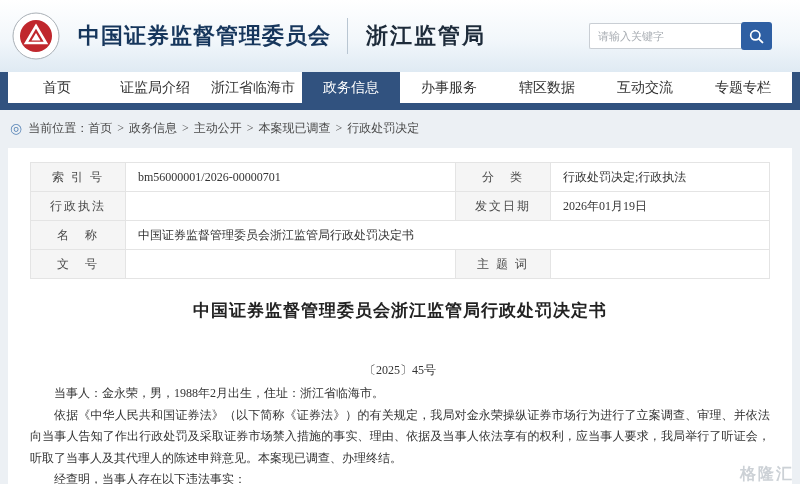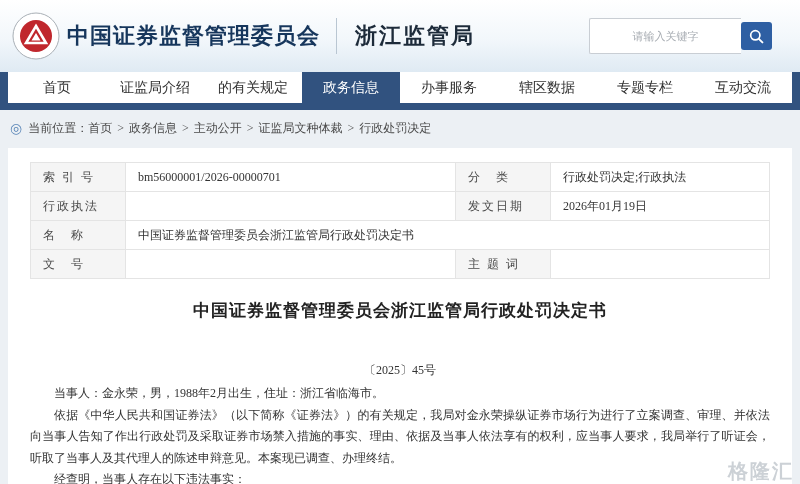--- a/index.html
+++ b/index.html
@@ -19,42 +19,42 @@
     padding: 0 28px 0 12px;
     position: relative;
   }
   .corner-red {
     position: absolute; top: -8px; left: -8px;
     width: 18px; height: 18px;
     background: #c0272d;
     transform: rotate(45deg);
   }
   .seal { width: 48px; height: 48px; flex: 0 0 auto; }
-  .org-block { margin-left: 7px; color: #16365c; }
+  .org-block { margin-left: 18px; color: #16365c; }
   .org-cn {
     font-size: 22px; font-weight: bold; letter-spacing: 1px;
     font-family: "Liberation Sans", sans-serif;
   }
   .org-en {
     font-size: 8.5px; font-weight: bold; letter-spacing: 0.4px; margin-top: 2px;
   }
   .hdr-divider {
     width: 1px; height: 36px; background: #b9c6d2; margin: 0 18px 0 16px;
   }
   .branch {
     font-size: 22px; color: #1d2b3a; letter-spacing: 2px;
     font-family: "Liberation Serif", serif; font-weight: 600;
   }
   .search-wrap { margin-left: auto; display: flex; align-items: center; }
   .search-input {
-    width: 152px; height: 36px;
+    width: 152px; height: 26px;
     border: 1px solid #c9ced4; border-right: none;
     border-radius: 2px 0 0 2px;
     padding: 0 8px; font-size: 11px; color: #555;
-    background: #fff; outline: none; text-align: center;
+    background: #fff; outline: none;
   }
   .search-input::placeholder { color: #a8adb3; }
   .search-btn {
     width: 31px; height: 28px; border: none; cursor: pointer;
     background: #2e5fa3; border-radius: 3px;
     display: flex; align-items: center; justify-content: center;
   }
 
   
   .nav-band { background: #31527f; padding: 0 8px 7px 8px; }
@@ -87,40 +87,40 @@
   table.meta {
     width: 100%; border-collapse: collapse; table-layout: fixed;
     font-size: 12px; color: #333;
     font-family: "Liberation Serif", serif;
   }
   table.meta td {
     border: 1px solid #e4e4e4; height: 29px; padding: 0 12px;
     overflow: hidden; white-space: nowrap;
   }
   td.lbl {
-    background: #f5f5f5; text-align: left; color: #4a4a4a;
+    background: #f5f5f5; text-align: center; color: #4a4a4a;
     letter-spacing: 2px;
   }
 
   
   .doc { font-family: "Liberation Serif", serif; color: #333; }
   .doc-title {
     text-align: center; font-size: 17px; font-weight: bold; color: #222;
     margin: 20px 0 0 0; letter-spacing: 1px;
   }
   .doc-number { text-align: center; font-size: 12px; margin: 40px 0 4px 0; }
   .doc p {
     font-size: 12px; line-height: 1.8; text-indent: 2em;
     text-align: justify;
   }
 
   
   .watermark {
     position: fixed; right: 6px; bottom: -1px;
-    font-size: 20px; font-weight: bold; color: #ccd1d6;
+    font-size: 16px; font-weight: bold; color: #ccd1d6;
     letter-spacing: 2px; font-family: "Liberation Sans", sans-serif;
     pointer-events: none;
   }
 </style>
 </head>
 <body>
 
 <div class="corner-red"></div>
 
 <header class="site-header">
@@ -143,39 +143,39 @@
         <line x1="9.8" y1="9.8" x2="13.4" y2="13.4" stroke="#ffffff" stroke-width="1.9" stroke-linecap="round"></line>
       </svg>
     </button>
   </div>
 </header>
 
 <nav class="nav-band">
   <div class="nav-bar">
     <div class="nav-item">首页</div>
     <div class="nav-item">证监局介绍</div>
-    <div class="nav-item">的有关规定</div>
+    <div class="nav-item">浙江省临海市</div>
     <div class="nav-item active">政务信息</div>
     <div class="nav-item">办事服务</div>
     <div class="nav-item">辖区数据</div>
+    <div class="nav-item">互动交流</div>
     <div class="nav-item">专题专栏</div>
-    <div class="nav-item">互动交流</div>
   </div>
 </nav>
 
 <div class="breadcrumb">
   <span class="loc-icon">◎</span>
   <span>当前位置：</span>
   <span class="crumb">首页</span>
   <span class="crumb-sep">&gt;</span>
   <span class="crumb">政务信息</span>
   <span class="crumb-sep">&gt;</span>
   <span class="crumb">主动公开</span>
   <span class="crumb-sep">&gt;</span>
-  <span class="crumb">证监局文种体裁</span>
+  <span class="crumb">本案现已调查</span>
   <span class="crumb-sep">&gt;</span>
   <span class="crumb">行政处罚决定</span>
 </div>
 
 <main class="card">
   <table class="meta">
     <colgroup>
         <col style="width:95px">
         <col style="width:330px">
         <col style="width:95px">

